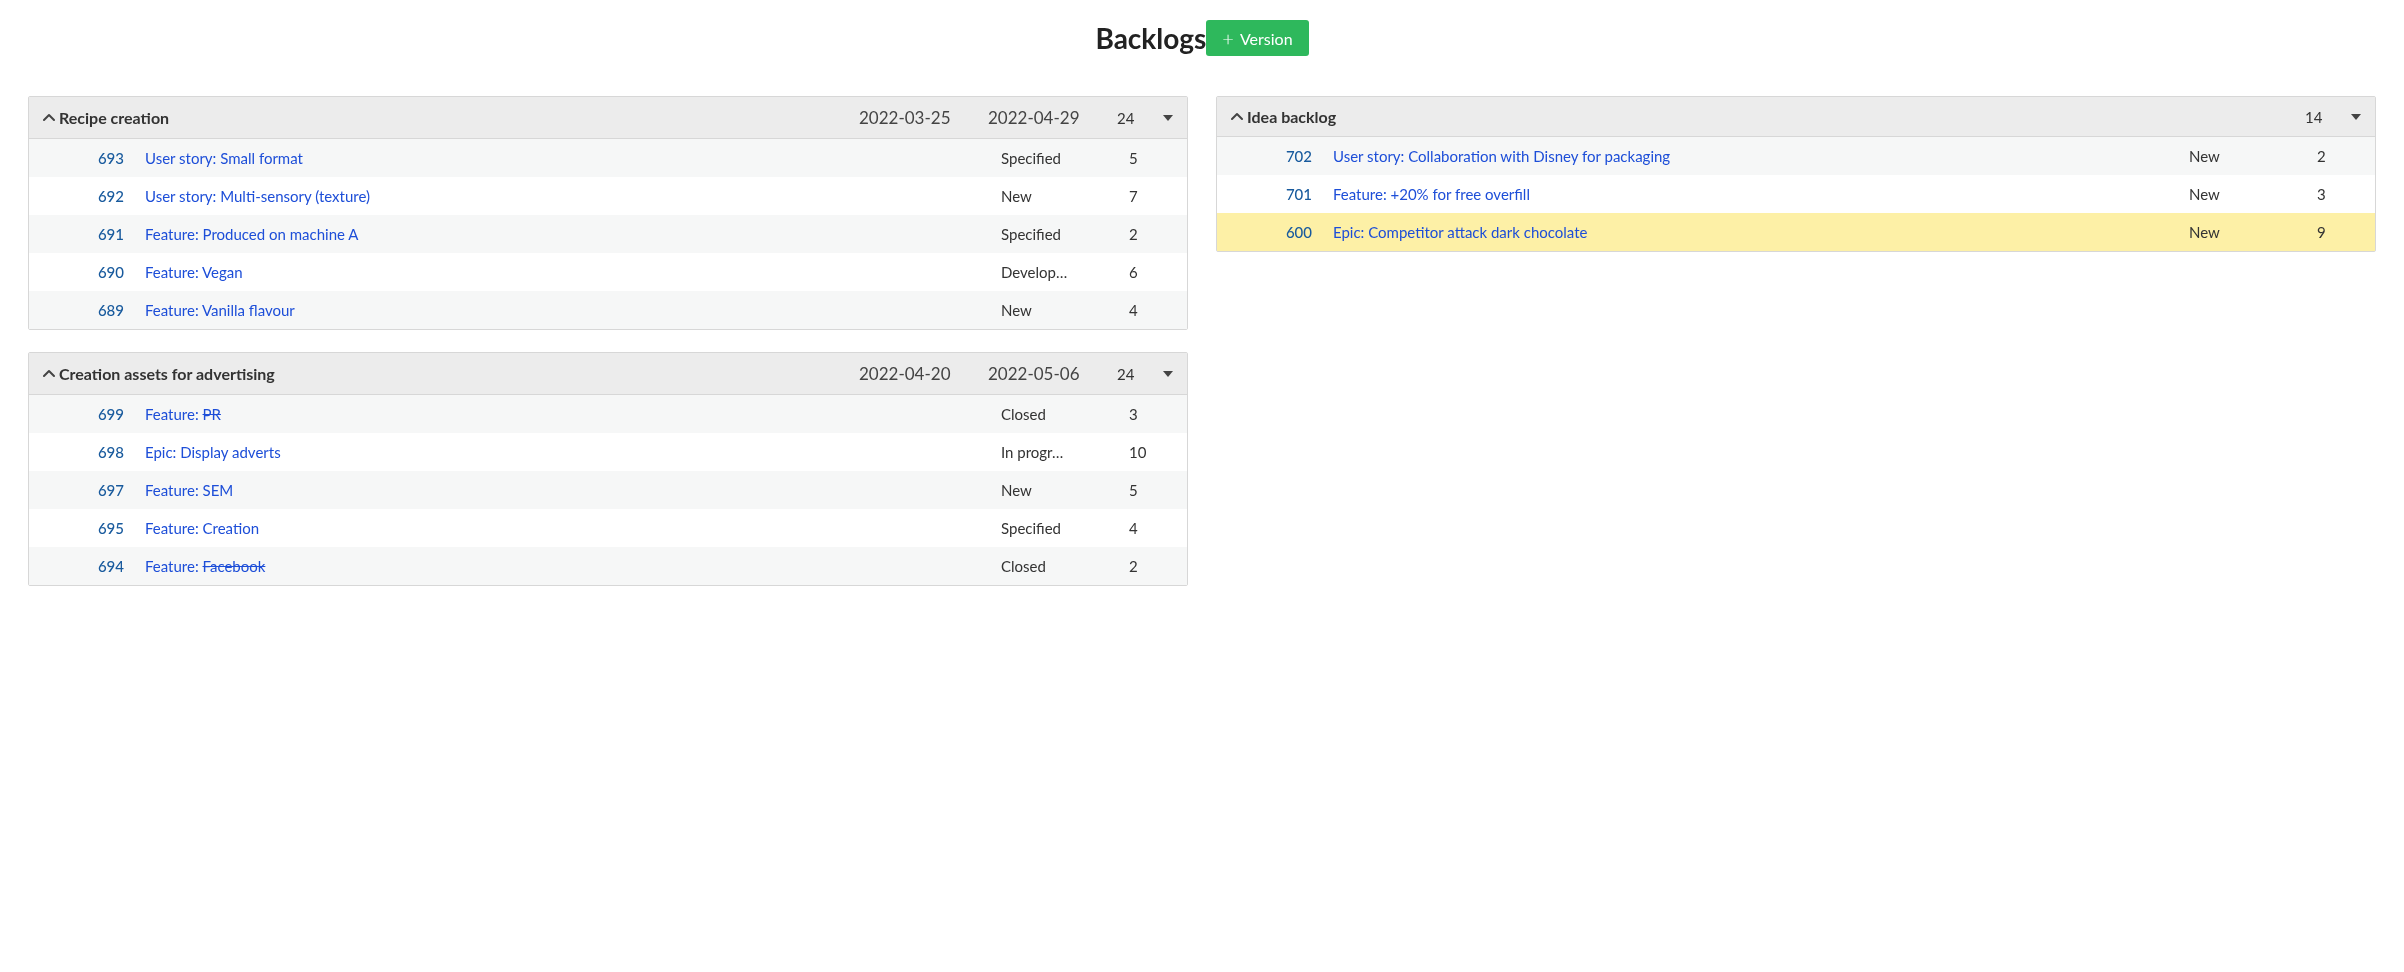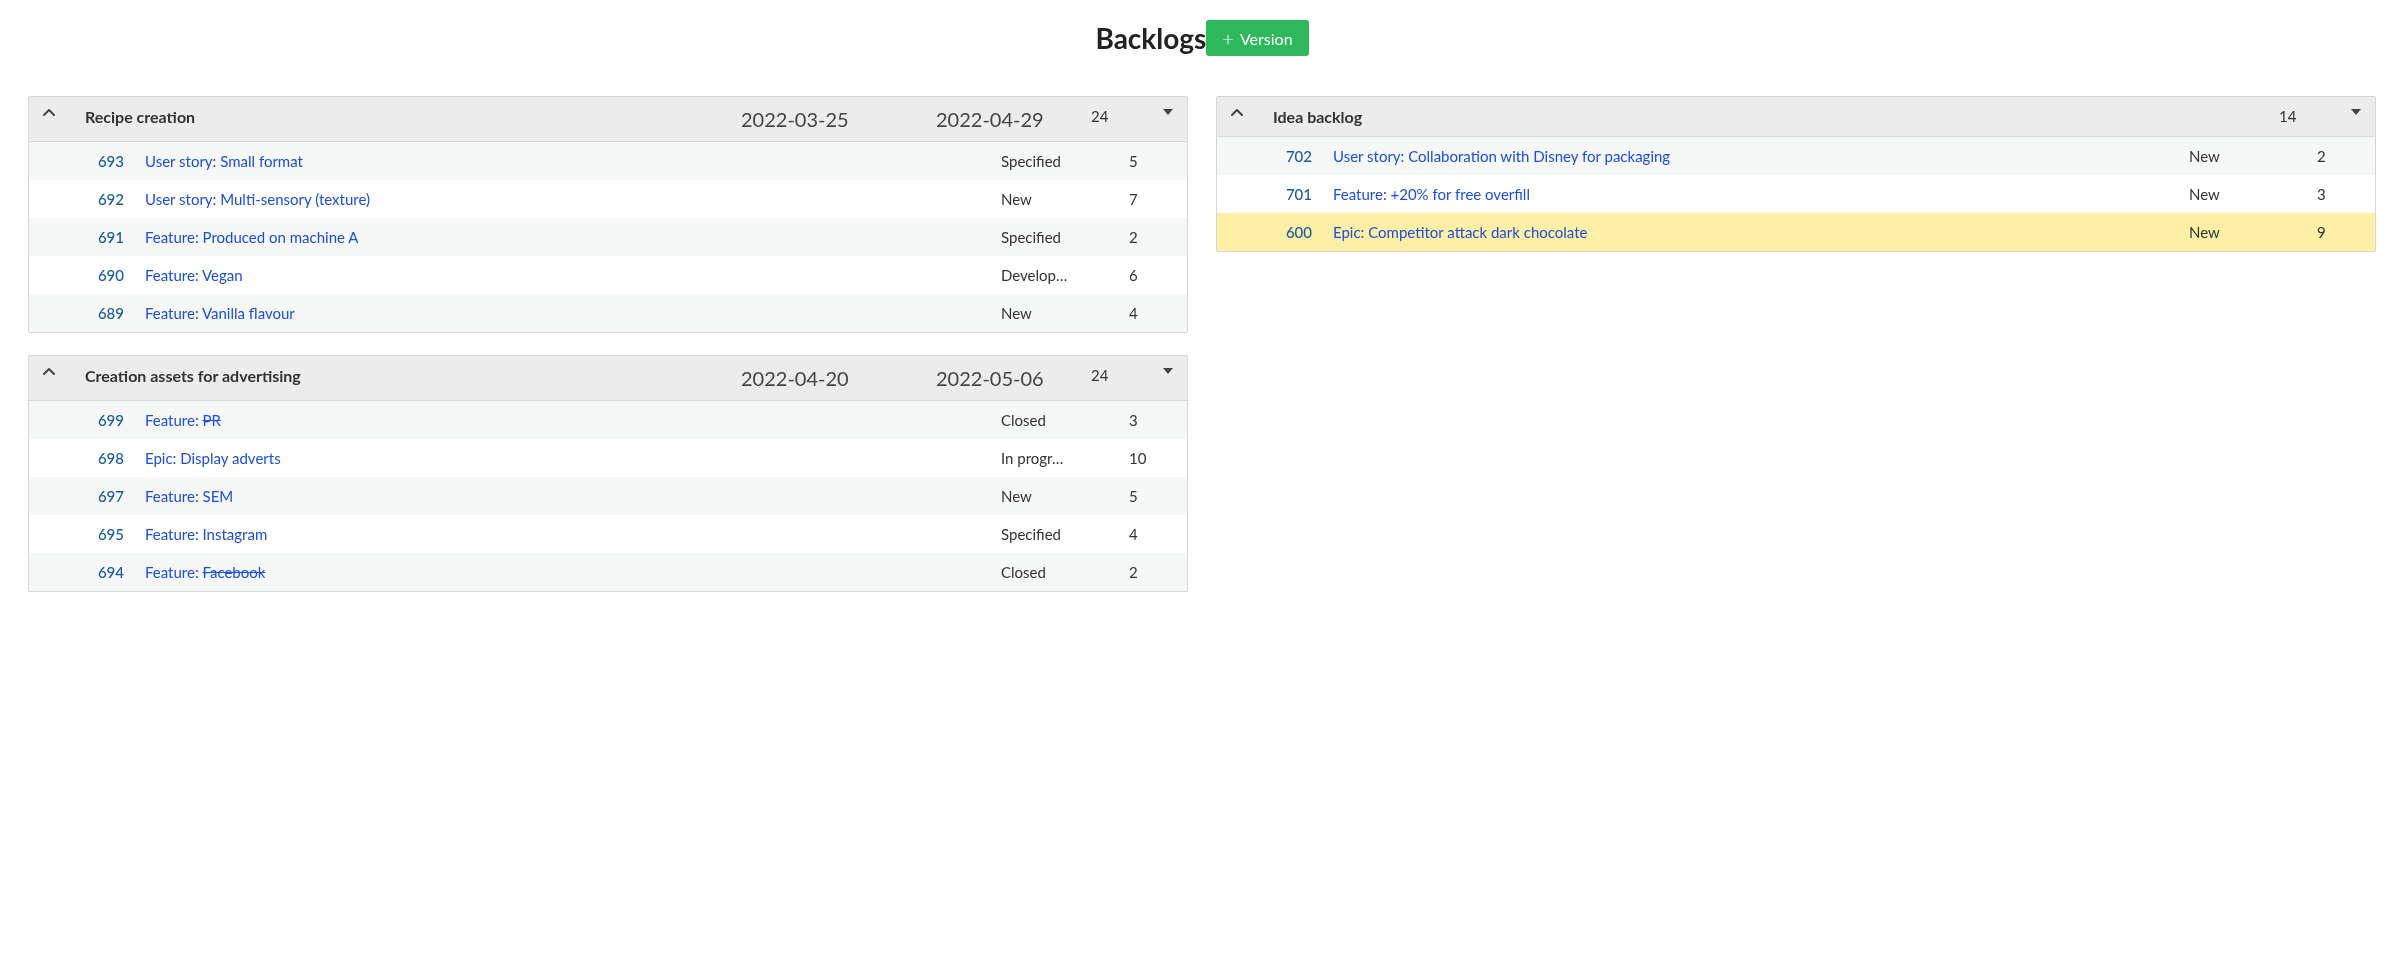--- a/index.html
+++ b/index.html
@@ -53,43 +53,42 @@
       flex-direction: column;
       gap: 22px;
     }
     .backlog {
       border: 1px solid #d7d7d7;
       border-radius: 2px;
     }
     .backlog-header {
       background: #ececec;
       display: flex;
-      align-items: flex-start;
+      align-items: center;
       padding: 10px 14px;
-      gap: 30px;
+      gap: 4px;
       border-bottom: 1px solid #d7d7d7;
     }
     .collapse-icon {
       width: 12px;
       height: 12px;
       cursor: pointer;
       color: #444;
       flex-shrink: 0;
     }
     .backlog-name {
       font-weight: 700;
       font-size: 16px;
       flex: 1;
     }
     .date-col {
       width: 110px;
       margin-right: 15px;
-      font-size: 20px;
+      font-size: 17px;
       color: #444;
-      margin-left: 40px;
     }
     .count-cell {
       width: 36px;
       text-align: left;
       margin-right: 6px;
     }
     .dropdown-icon {
       width: 10px;
       height: 10px;
       cursor: pointer;
@@ -237,21 +236,21 @@
           <div class="row">
             <span class="spacer"></span>
             <a class="ticket-id">697</a>
             <span class="ticket-title"><span>Feature: </span><span>SEM</span></span>
             <span class="status-col">New</span>
             <span class="points-col">5</span>
           </div>
           <div class="row">
             <span class="spacer"></span>
             <a class="ticket-id">695</a>
-            <span class="ticket-title"><span>Feature: </span><span>Instagram</span></span>
+            <span class="ticket-title"><span>Feature: </span><span>Creation</span></span>
             <span class="status-col">Specified</span>
             <span class="points-col">4</span>
           </div>
           <div class="row">
             <span class="spacer"></span>
             <a class="ticket-id">694</a>
             <span class="ticket-title"><span>Feature: </span><span class="strike">Facebook</span></span>
             <span class="status-col">Closed</span>
             <span class="points-col">2</span>
           </div>

